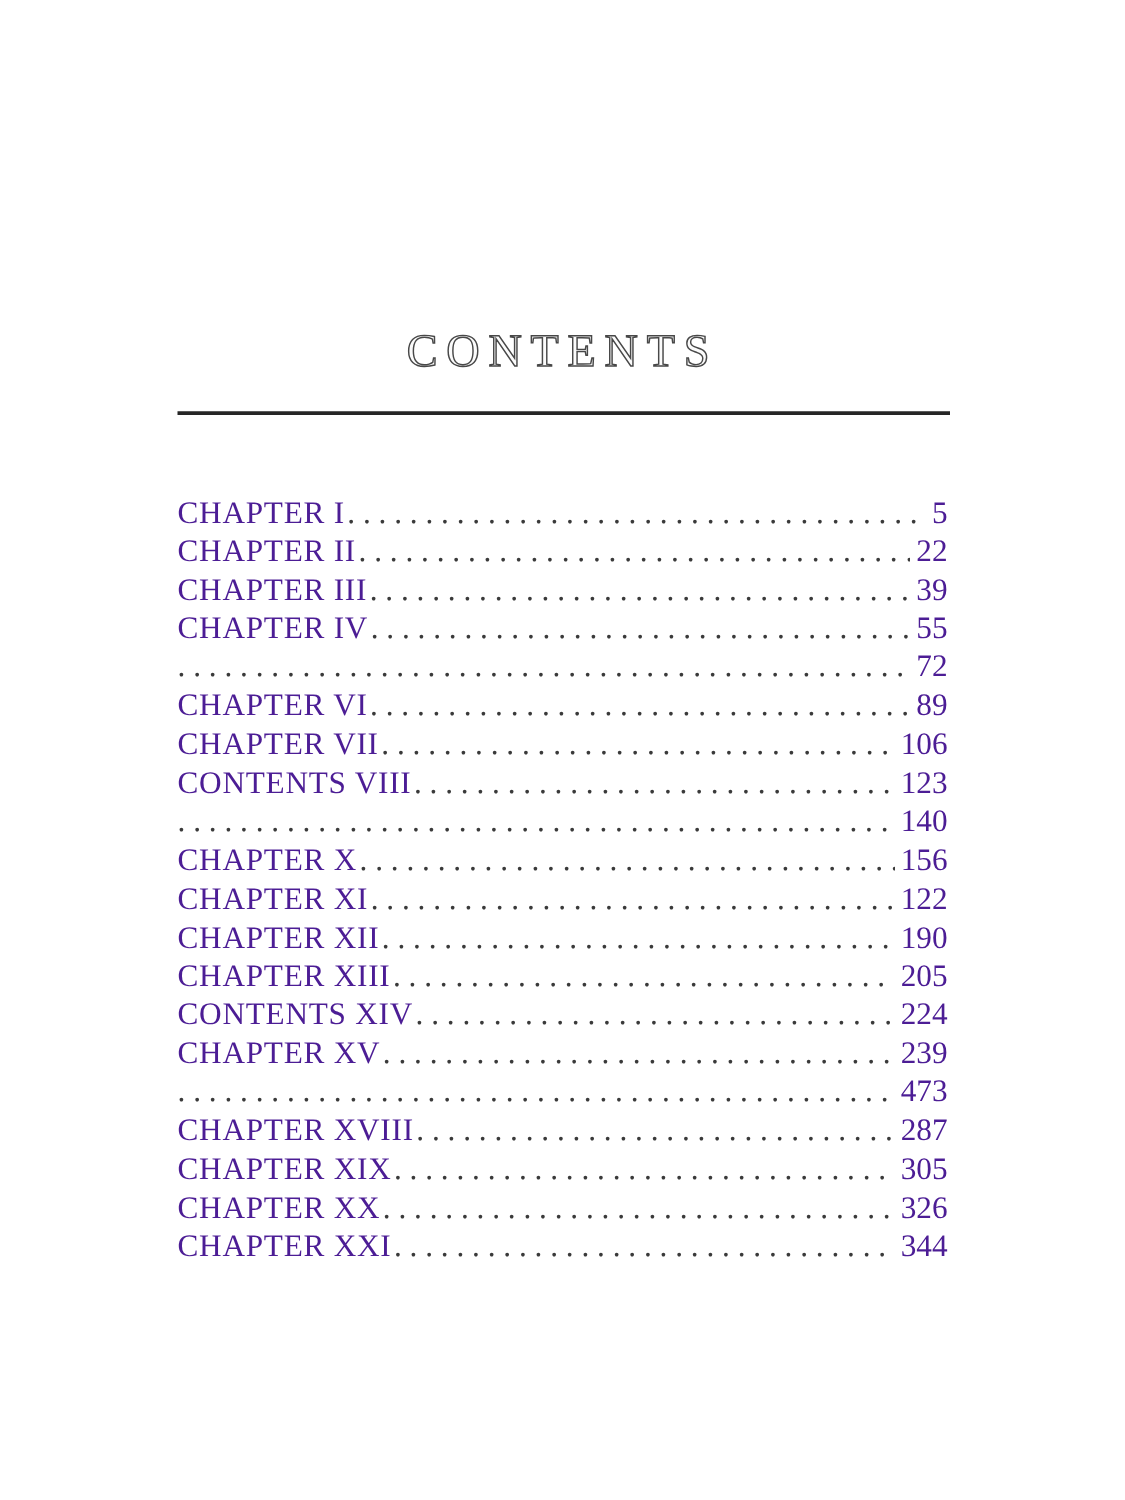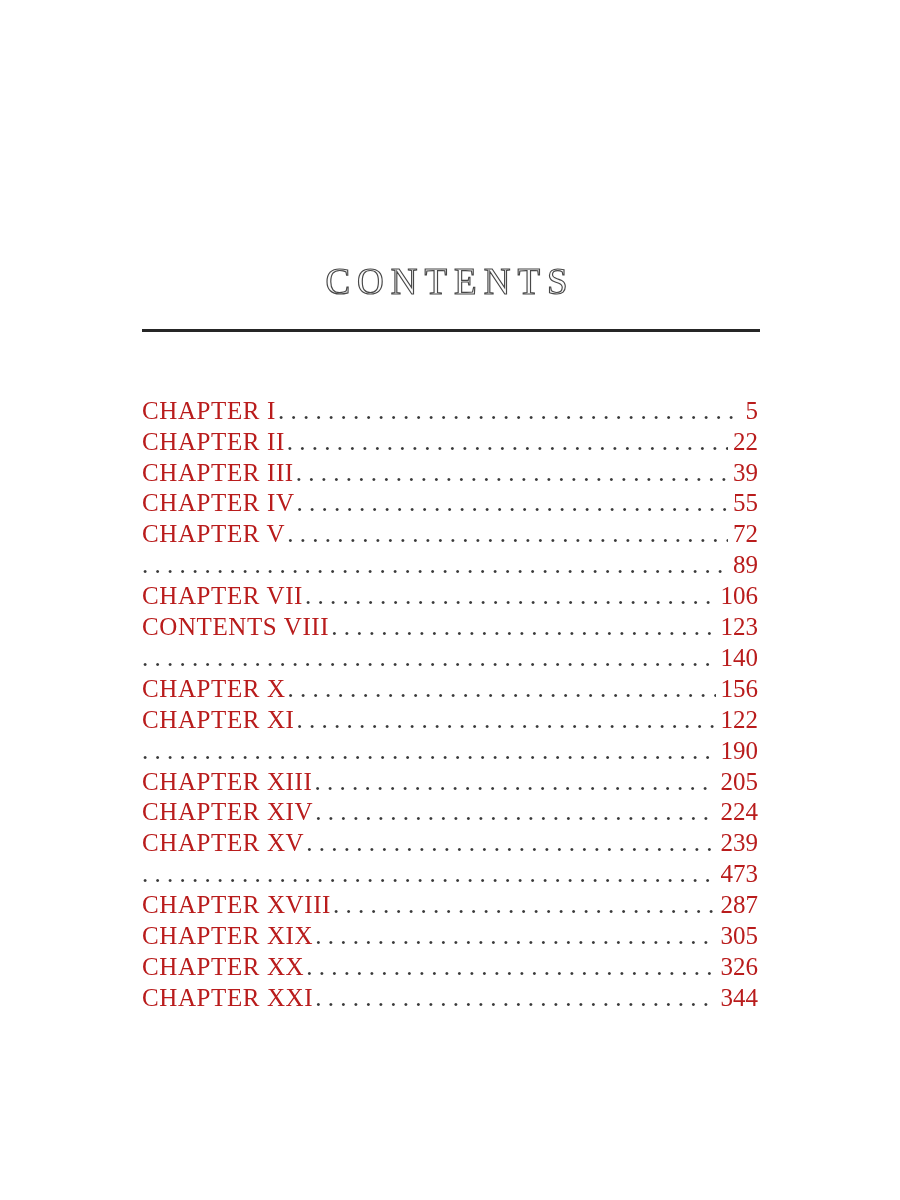--- a/index.html
+++ b/index.html
@@ -48,21 +48,21 @@
     width: 618px;
   }
   .toc {
     margin-top: 64px;
   }
   .row {
     display: flex;
     align-items: baseline;
     font-size: 25px;
     line-height: 30.9px;
-    color: #b91c1c;
+    color: #4c1d95;
     white-space: nowrap;
   }
   .label {
     letter-spacing: 0.6px;
     padding-right: 2px;
     flex: 0 0 auto;
   }
   .leader {
     flex: 1 1 auto;
     overflow: hidden;
@@ -107,26 +107,26 @@
     <span class="pagenum">39</span>
   </div>
 
   <div class="row">
     <span class="label">CHAPTER IV</span>
     <span class="leader"></span>
     <span class="pagenum">55</span>
   </div>
 
   <div class="row">
-    <span class="label">CHAPTER V</span>
     <span class="leader"></span>
     <span class="pagenum">72</span>
   </div>
 
   <div class="row">
+    <span class="label">CHAPTER VI</span>
     <span class="leader"></span>
     <span class="pagenum">89</span>
   </div>
 
   <div class="row">
     <span class="label">CHAPTER VII</span>
     <span class="leader"></span>
     <span class="pagenum">106</span>
   </div>
 
@@ -147,32 +147,33 @@
     <span class="pagenum">156</span>
   </div>
 
   <div class="row">
     <span class="label">CHAPTER XI</span>
     <span class="leader"></span>
     <span class="pagenum">122</span>
   </div>
 
   <div class="row">
+    <span class="label">CHAPTER XII</span>
     <span class="leader"></span>
     <span class="pagenum">190</span>
   </div>
 
   <div class="row">
     <span class="label">CHAPTER XIII</span>
     <span class="leader"></span>
     <span class="pagenum">205</span>
   </div>
 
   <div class="row">
-    <span class="label">CHAPTER XIV</span>
+    <span class="label">CONTENTS XIV</span>
     <span class="leader"></span>
     <span class="pagenum">224</span>
   </div>
 
   <div class="row">
     <span class="label">CHAPTER XV</span>
     <span class="leader"></span>
     <span class="pagenum">239</span>
   </div>
 

